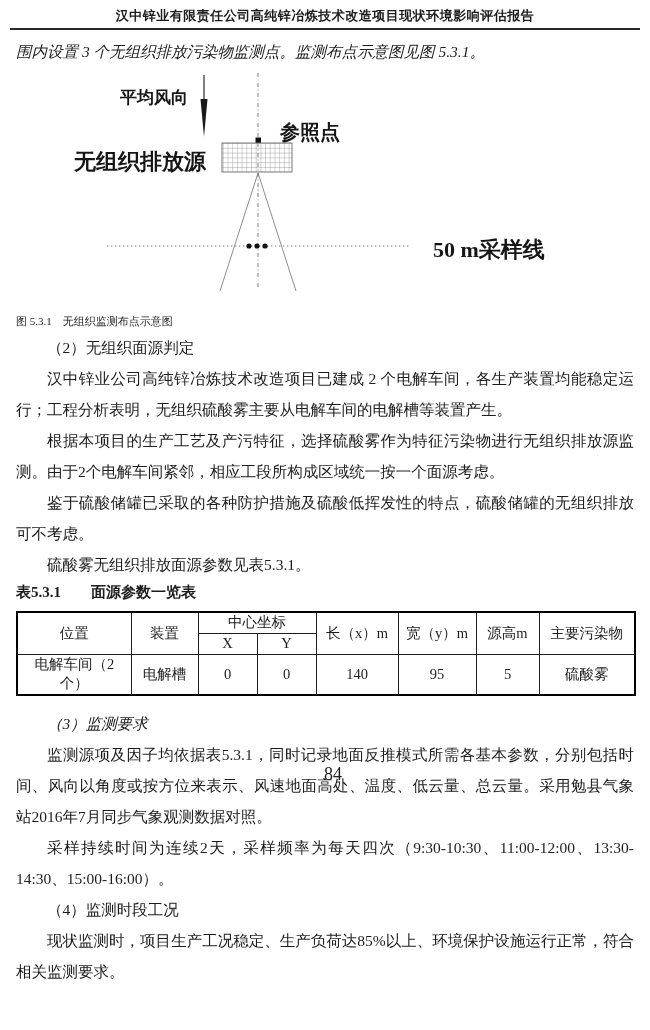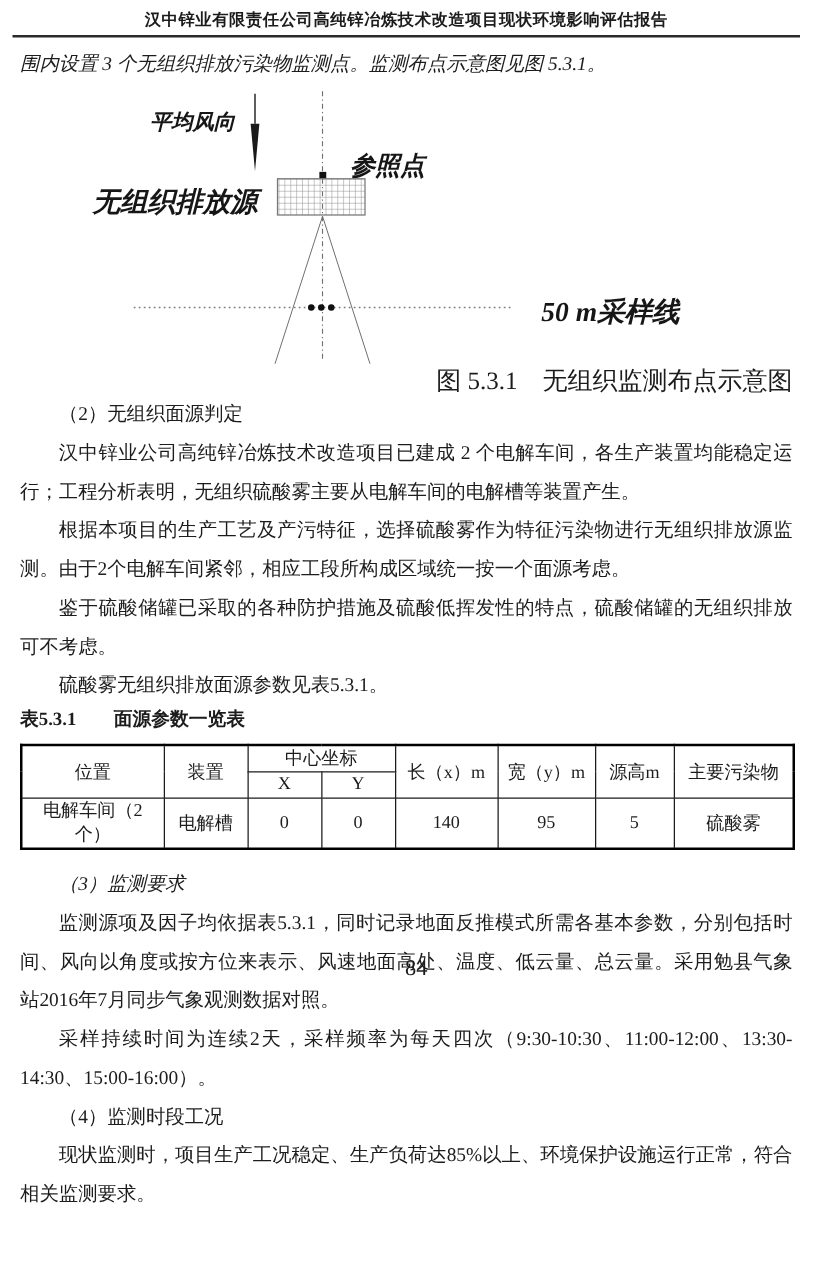--- a/index.html
+++ b/index.html
@@ -18,24 +18,24 @@
   .header-title { text-align: center; font-size: 13px; line-height: 17px; font-weight: bold; letter-spacing: 0.5px; }
 
   
   .para { font-size: 15.5px; line-height: 31px; text-align: justify; text-indent: 2em; }
   .para.no-indent { text-indent: 0; margin-top: 6px; font-style: italic; }
   .heading { font-size: 15.5px; line-height: 31px; text-indent: 2em; }
   .h-2 { margin-top: 0; }
   .h-3 { margin-top: 12px; font-style: italic; }
 
   
-  .figure { position: relative; width: 618px; height: 222px; margin-top: 4px; font-style: italic; }
+  .figure { position: relative; width: 618px; height: 222px; margin-top: 4px; }
   .figure svg { display: block; }
   .fig-label { font-family: "Liberation Serif", "DejaVu Serif", serif; font-weight: bold; fill: #161616; }
-  .fig-caption { text-align: right; font-size: 20px; line-height: 21px; margin-top: 2px; }
+  .fig-caption { text-align: left; font-size: 11px; line-height: 21px; margin-top: 18px; }
 
   
   .table-title { text-align: left; font-size: 15px; font-weight: bold; line-height: 21px; margin-top: 2px; white-space: pre; }
   table.params { border-collapse: collapse; width: 618px; margin-top: 8px; table-layout: fixed; }
   table.params td, table.params th {
     border: 1px solid #1c1c1c;
     font-size: 14.5px;
     font-weight: normal;
     text-align: center;
     vertical-align: middle;

